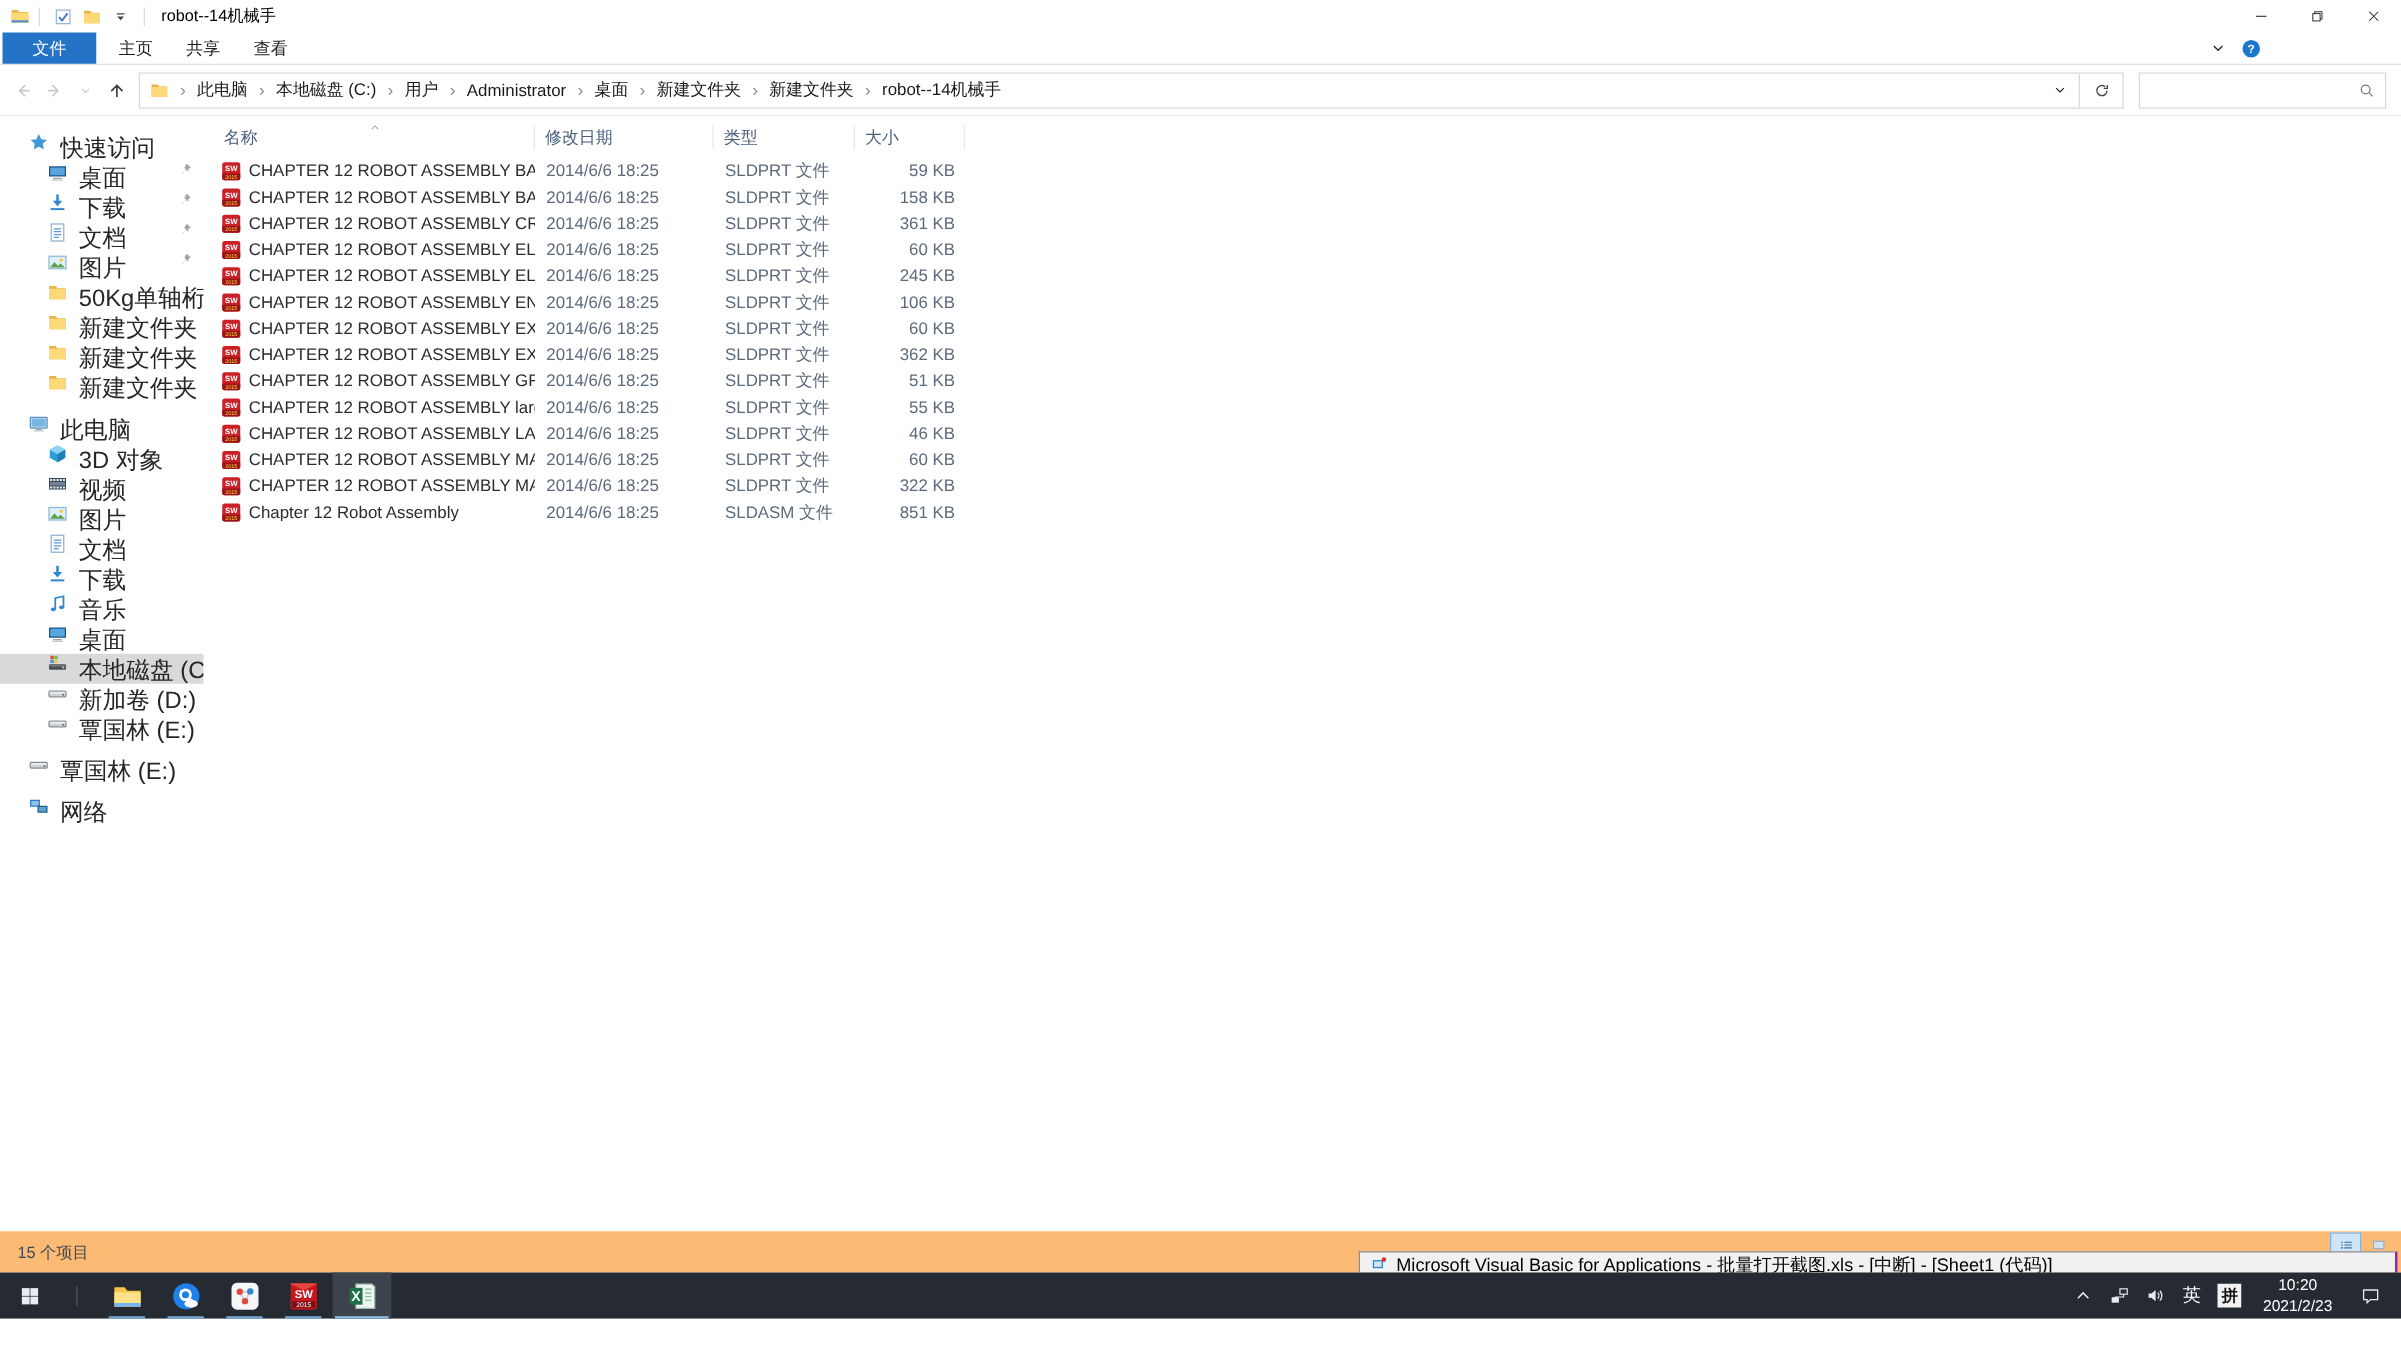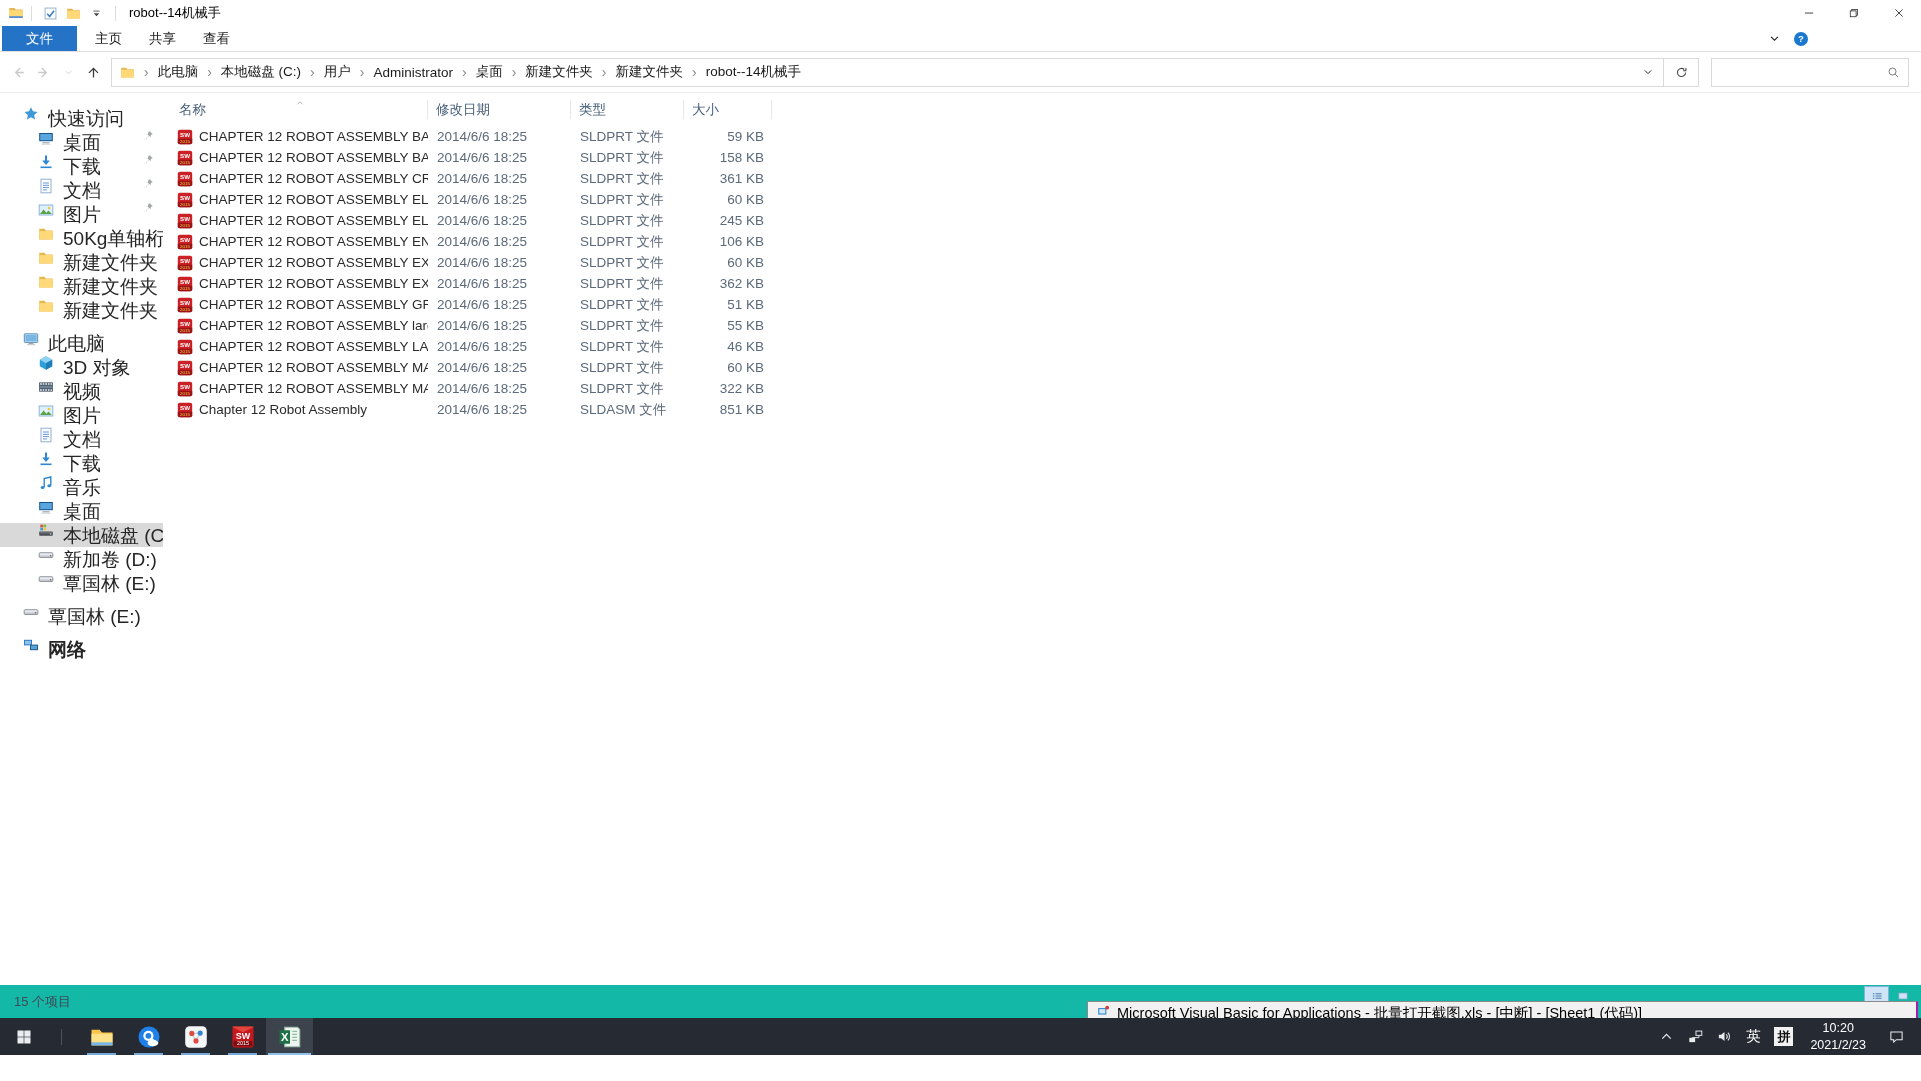--- a/index.html
+++ b/index.html
@@ -75,21 +75,21 @@
   .frow{display:flex;height:21px;align-items:center;margin-left:8px;font-size:13.5px}
   .cell{white-space:nowrap;overflow:hidden}
   .frow .c-name{display:flex;align-items:center;padding-left:6px;color:#2b2b2b}
   .fname{white-space:nowrap;overflow:hidden}
   .ficon{width:16px;height:16px;margin-right:6px;flex:0 0 auto}
   .ficon svg{width:16px;height:16px;display:block}
   .frow .c-date{color:#5c6a7a;padding-left:9px}
   .frow .c-type{color:#5c6a7a;padding-left:9px}
   .frow .c-size{color:#5c6a7a;text-align:right;padding-right:8px}
 
-  .statusbar{height:33px;flex:0 0 auto;display:flex;align-items:center;padding-left:14px;font-size:13px;color:#3f4b58;position:relative;background:#14b8a6}
+  .statusbar{height:33px;flex:0 0 auto;display:flex;align-items:center;padding-left:14px;font-size:13px;color:#3f4b58;position:relative;background:#fdba74}
   .viewbtns{position:absolute;right:6px;top:1px;display:flex;gap:1px}
   .viewbtn{width:25px;height:19px;display:flex;align-items:center;justify-content:center;border:1px solid transparent}
   .viewbtn.selected{background:#cfe4f7;border-color:#84b3da}
   .viewbtn svg{width:14px;height:12px}
 
   
   .vba{position:absolute;left:1087px;right:3px;bottom:37px;height:17px;background:#f1f1f1;border:1px solid #8a8a8a;border-bottom:none;border-right:2px solid #a21caf;display:flex;align-items:flex-start;gap:7px;padding:2px 0 0 9px;overflow:hidden}
   .vba-ic svg{width:13px;height:13px;display:block}
   .vba-title{font-size:14.5px;color:#000;white-space:nowrap;line-height:18px}
 
@@ -559,21 +559,21 @@
               <svg viewBox="0 0 16 16">
                 <rect x="1.2" y="5.8" width="13.6" height="4.6" rx="0.8" fill="#cdd2d7" stroke="#858d94"></rect>
                 <rect x="1.8" y="6.4" width="12.4" height="1.7" fill="#e8ebee"></rect>
                 <circle cx="12.6" cy="8.8" r="0.8" fill="#5f6a72"></circle>
               </svg>
             </span>
             <span class="slabel">覃国林 (E:)</span>
 
           </div>
 
-          <div class="srow ind0" style="margin-top: 9px; font-weight: bold;">
+          <div class="srow ind0" style="margin-top: 9px;">
             <span class="sicon">
               <svg viewBox="0 0 16 16">
                 <rect x="1" y="2.8" width="8" height="5.6" fill="#2f7cc4"></rect>
                 <rect x="2" y="3.8" width="6" height="3.6" fill="#8fc3ea"></rect>
                 <rect x="7" y="7.6" width="8" height="5.6" fill="#1f5e8f"></rect>
                 <rect x="8" y="8.6" width="6" height="3.6" fill="#5ba3d4"></rect>
               </svg>
             </span>
             <span class="slabel">网络</span>
 

